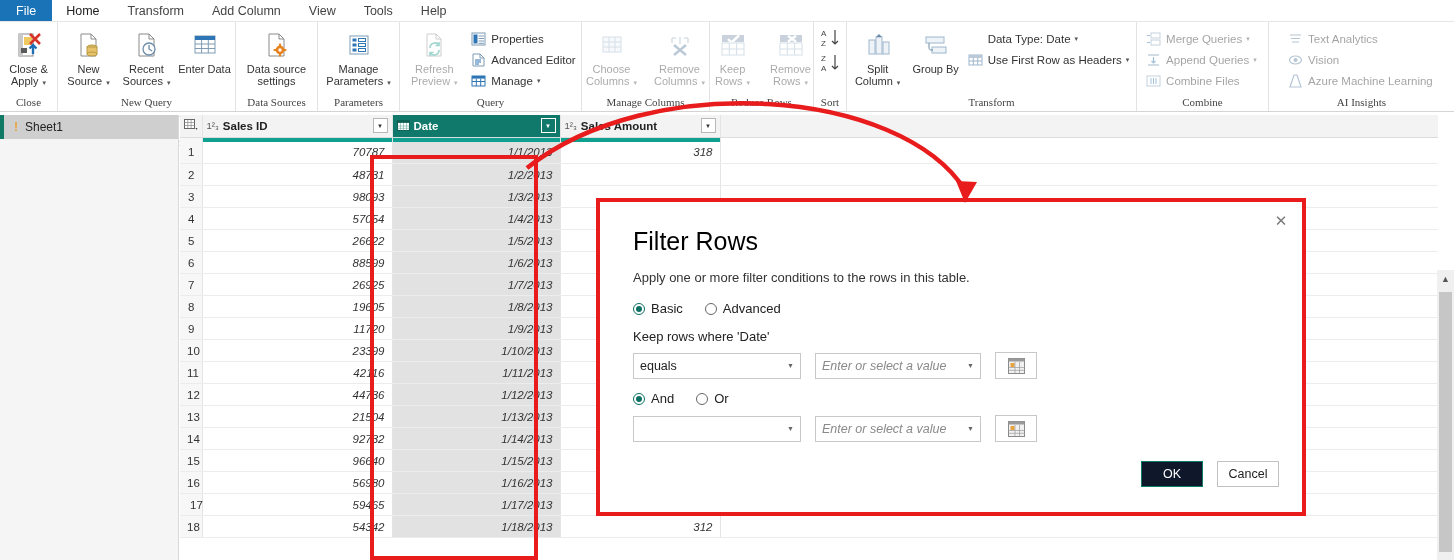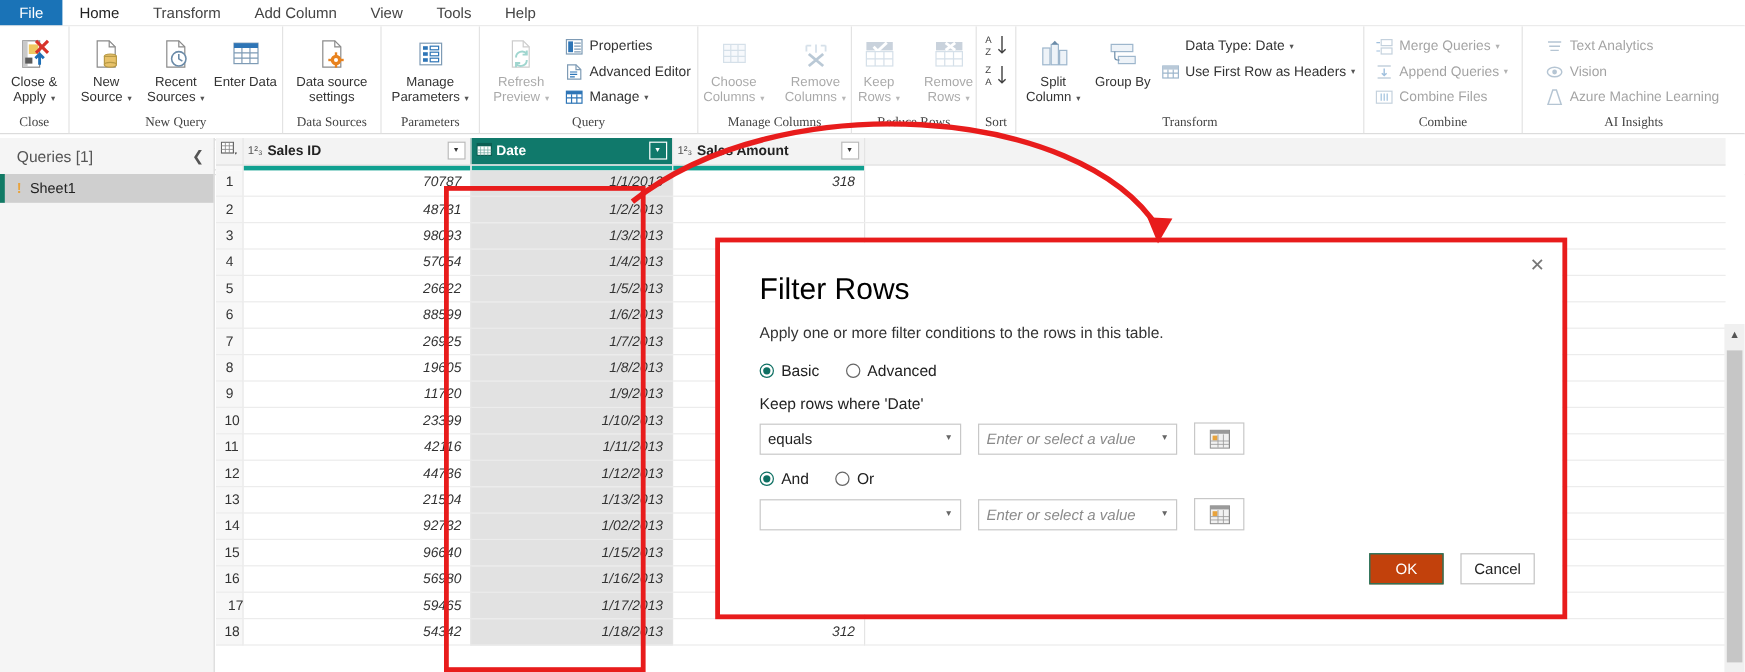--- a/index.html
+++ b/index.html
@@ -141,21 +141,21 @@
   .sel2 .v { flex:1; }
   .sel2 .ar { font-size:7px; color:#666; }
   .sel2.val { width:166px; }
   .sel2.val .v { font-style:italic; color:#8a8a8a; }
   .calbtn { width:42px; height:27px; border:1px solid #c8c8c8; background:#fff;
             display:flex; align-items:center; justify-content:center; }
   .btnrow { position:absolute; right:23px; bottom:25px; display:flex; gap:14px; }
   .btn { height:26px; min-width:62px; display:flex; align-items:center;
          justify-content:center; font-size:12.5px; border:1px solid #c2c2c2;
          background:#fff; color:#222; }
-  .btn.primary { background:#c2410c; border-color:#107c68; color:#fff;margin-left:36px; }
+  .btn.primary { background:#0f172a; border-color:#107c68; color:#fff;margin-left:36px; }
 </style>
 </head>
 <body>
 
 <div class="tabstrip">
   <div class="tab file">File</div>
   <div class="tab active">Home</div>
   <div class="tab">Transform</div>
   <div class="tab">Add Column</div>
   <div class="tab">View</div>
@@ -516,24 +516,20 @@
     <span style="font-size:15px">✓</span>
     <span style="font-style:italic;font-family:'Liberation Serif',serif;font-size:15px;color:#555">fx</span>
   </div>
   <div class="fxbox">
     <span id="fx-segs"><span class="s-pl">= Table.TransformColumnTypes(#</span><span class="s-str">"Promoted Headers"</span><span class="s-pl">,{{</span><span class="s-str">"Sales ID"</span><span class="s-pl">, Int64.Type}, {</span><span class="s-str">"Date"</span><span class="s-pl">, </span><span class="s-kw">type</span><span class="s-pl"> date}, {</span><span class="s-str">"Sales Amount"</span><span class="s-pl">, Int64.Type}})</span></span>
   </div>
   <div class="fx-chev">⌄</div>
 </div>
 
 <div class="leftpane">
-  <div class="qhead">
-    <span class="t">Queries [1]</span>
-    <span style="font-size:12px;color:#555">❮</span>
-  </div>
   <div class="qitem">
     <span class="warn">!</span>
     <span>Sheet1</span>
   </div>
 </div>
 
 <div class="grid">
   <table class="gtable">
     <thead>
       <tr class="ghdr">
@@ -675,21 +671,21 @@
         <tr>
           <td class="rownum" style="font-style: normal;">13</td>
           <td>21504</td>
           <td class="selcol">1/13/2013</td>
           <td></td>
           <td style="border-right: none;"></td>
         </tr>
         <tr>
           <td class="rownum" style="font-style: normal;">14</td>
           <td>92732</td>
-          <td class="selcol">1/02/2013</td>
+          <td class="selcol">1/14/2013</td>
           <td></td>
           <td style="border-right: none;"></td>
         </tr>
         <tr>
           <td class="rownum" style="font-style: normal;">15</td>
           <td>96640</td>
           <td class="selcol">1/15/2013</td>
           <td></td>
           <td style="border-right: none;"></td>
         </tr>

